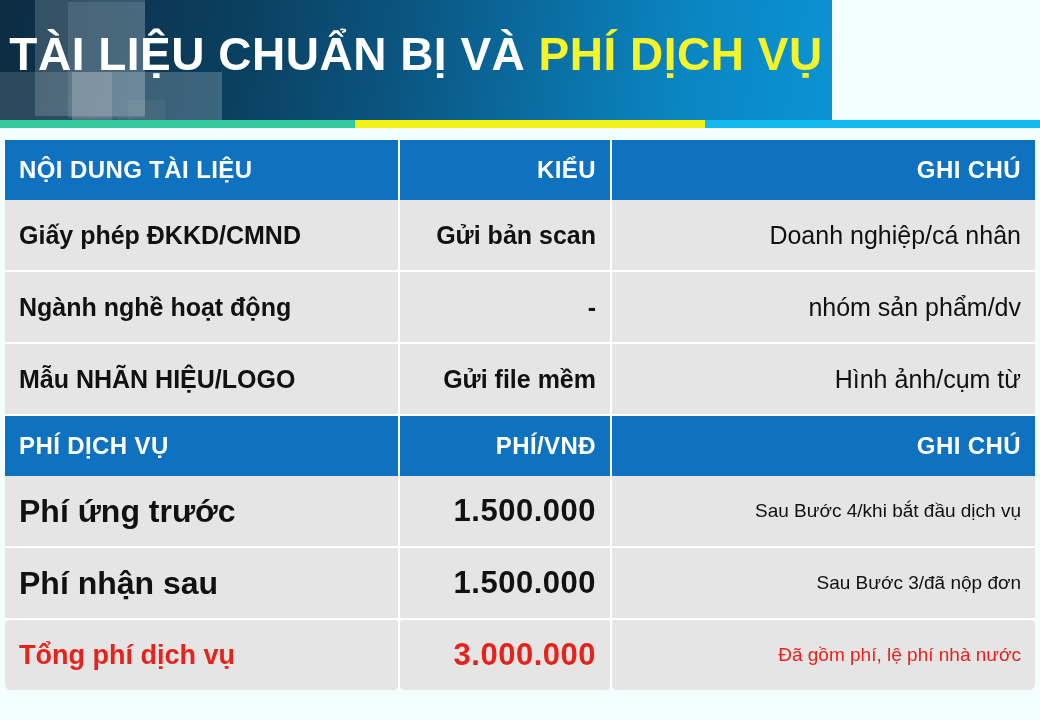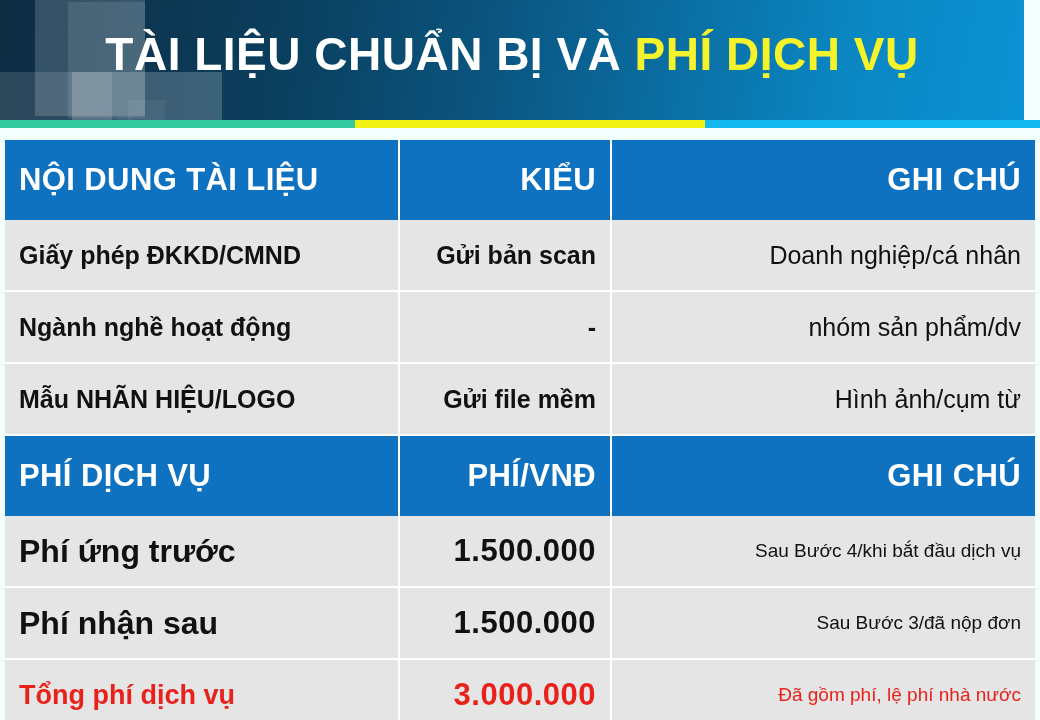--- a/index.html
+++ b/index.html
@@ -17,21 +17,21 @@
   .slide {
     position: relative;
     width: 1040px;
     height: 720px;
     background: #f2fffd;
   }
 
   
   .header {
     position: relative;
-    width: 1024px;
+    width: 832px;
     height: 120px;
     background: linear-gradient(100deg,
                 #0c2c42 0%,
                 #0d3550 14%,
                 #0a3f5e 28%,
                 #0b5580 48%,
                 #0a6fa4 66%,
                 #0a86c2 82%,
                 #0b93d4 100%);
     overflow: hidden;
@@ -95,22 +95,22 @@
 
   .col-a { width: 394px; }
   .col-b { width: 212px; }
   .col-c { width: 424px; }
 
   
   tr.hdr td {
     background: #0e72c1;
     color: #ffffff;
     font-weight: bold;
-    font-size: 31px;
-    height: 80px;
+    font-size: 24px;
+    height: 60px;
     letter-spacing: 0.4px;
     border-right: 2px solid #ffffff;
   }
   tr.hdr td:last-child { border-right: none; }
   tr.hdr td.a { text-align: left; }
   tr.hdr td.b { text-align: right; padding-left: 14px; }
   tr.hdr td.c { text-align: right; padding-left: 11px; }
 
   
   tr.body-row td {
@@ -129,21 +129,21 @@
   
   tr.fee-row td.a   { font-size: 32px; }
   tr.fee-row td.b   { font-size: 31px; letter-spacing: 0.5px; }
   tr.fee-row td.c   { font-size: 19px; font-weight: normal; }
 
   
   tr.total-row td      { color: #e8221a; }
   tr.total-row td.a    { font-size: 27px; }
   tr.total-row td.b    { font-size: 31px; letter-spacing: 0.5px; }
   tr.total-row td.c    { font-size: 19px; margin-top: 9px; }
-  tr.total-row td      { border-bottom: none; }
+  tr.total-row td      { border-bottom: none; border-radius: 6px; }
 </style>
 </head>
 <body>
 
 <div class="slide">
 
   <div class="header">
     <div class="deco deco-a"></div>
     <div class="deco deco-b"></div>
     <div class="deco deco-c"></div>

